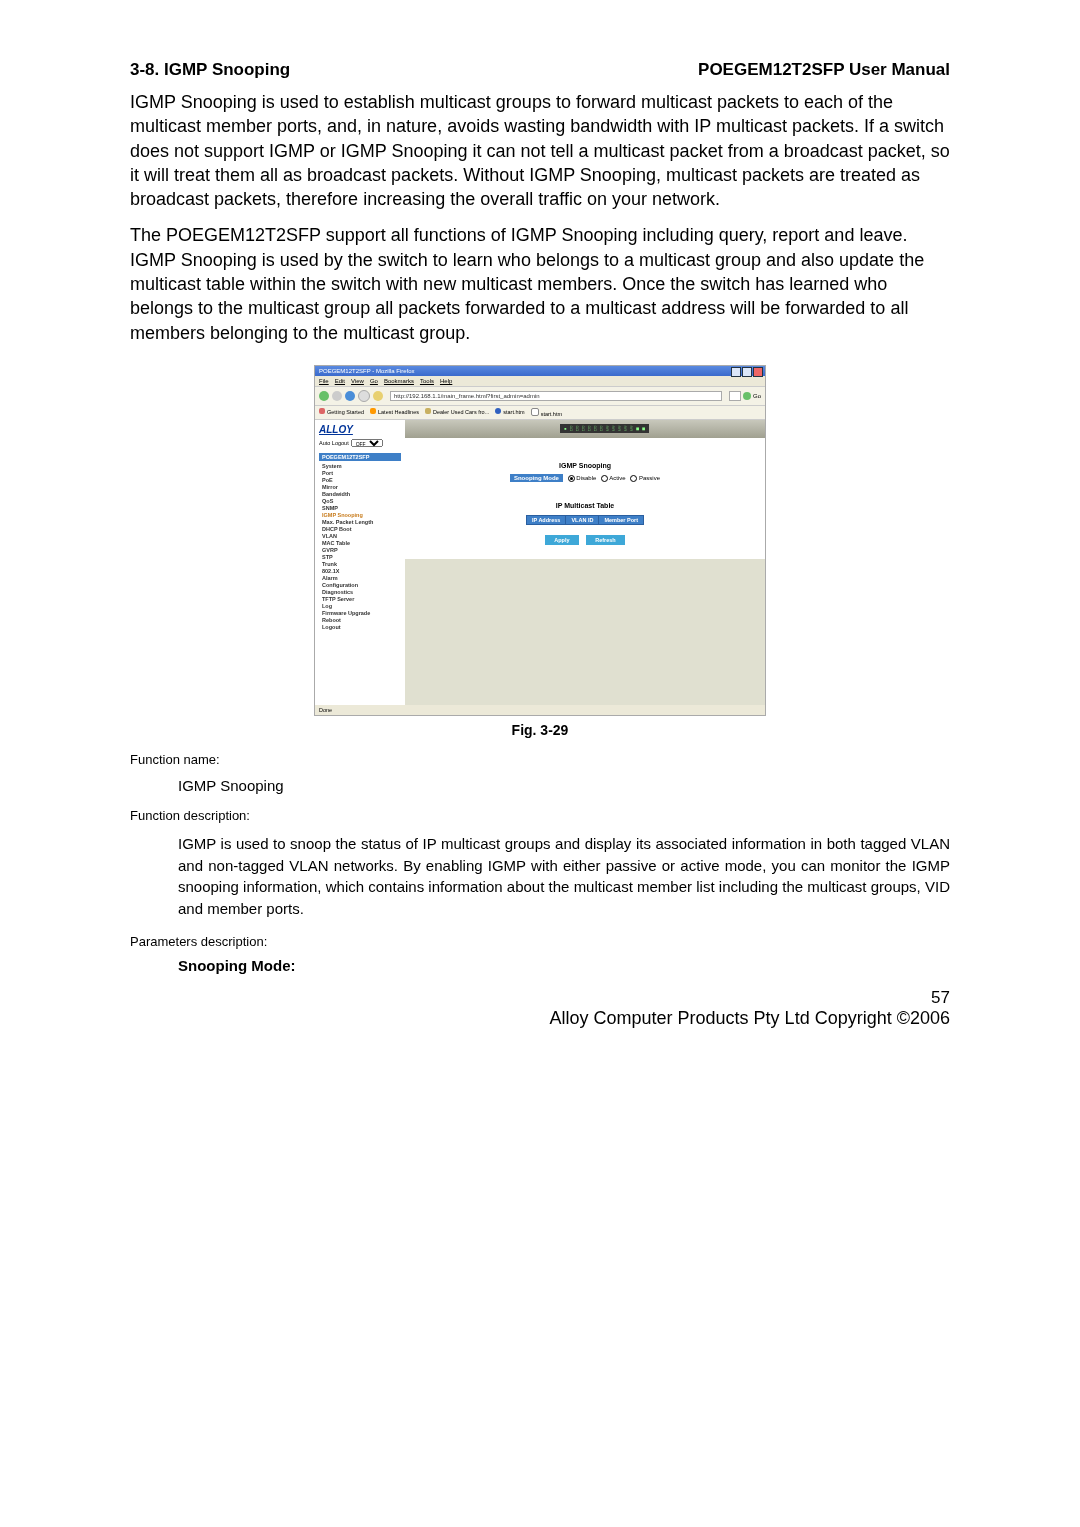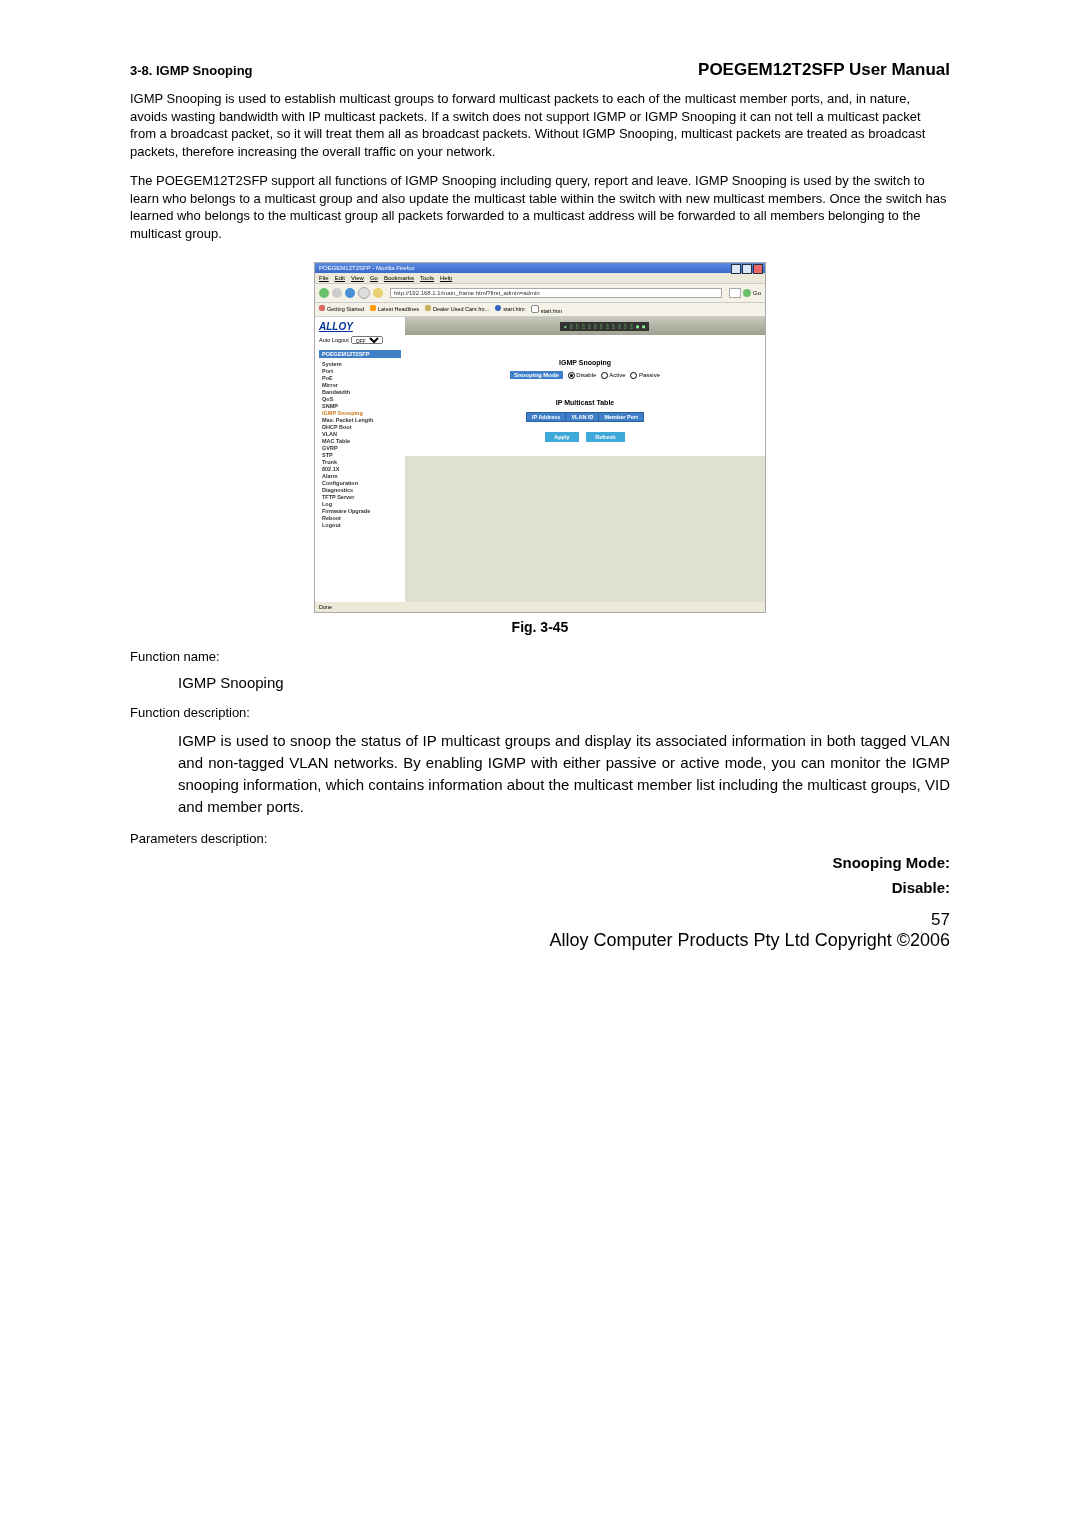--- a/index.html
+++ b/index.html
@@ -1,19 +1,19 @@
 <!DOCTYPE html>
 <html><head>
 <meta charset="utf-8">
 <style>
 body { font-family: Arial, sans-serif; background: #fff; margin: 0; padding: 60px 130px 120px; width: 820px; color: #000; }
 .header-row { display: flex; justify-content: space-between; align-items: baseline; margin-bottom: 10px; }
-.section-title { font-size: 13px; font-weight: bold; }
+.section-title { font-size: 17px; font-weight: bold; }
 .manual-title { font-size: 17px; font-weight: bold; }
-p { font-size: 13px; line-height: 1.35; margin: 8px 0 12px; }
+p { font-size: 18px; line-height: 1.35; margin: 8px 0 12px; }
 .fig-container { margin: 20px 0 6px; text-align: center; }
 .browser-frame { margin: 4px auto; width: 450px; border: 1px solid #aaa; background: #f4f2e6; text-align: left; font-size: 6px; font-family: Tahoma, Arial, sans-serif; }
 .bf-titlebar { background: linear-gradient(#5a8ae0, #3a6acc); color: #fff; padding: 2px 4px; position: relative; }
 .bf-winbtns { position: absolute; right: 2px; top: 1px; display: flex; gap: 1px; }
 .bf-winbtns span { width: 8px; height: 8px; background: #dbe6f8; border: 1px solid #234; display: block; }
 .bf-winbtns .close { background: #e66; }
 .bf-menubar { background: #ece9d8; padding: 2px 4px; display: flex; gap: 6px; border-bottom: 1px solid #ccc; }
 .bf-menubar span { text-decoration: underline; }
 .bf-toolbar { background: #f4f2e6; padding: 3px 4px; display: flex; align-items: center; gap: 3px; border-bottom: 1px solid #ccc; }
 .bf-iconcircle { width: 10px; height: 10px; border-radius: 50%; }
@@ -52,21 +52,21 @@
 .radio.sel::after { content: ""; position: absolute; width: 3px; height: 3px; background: #000; border-radius: 50%; top: 1px; left: 1px; }
 .tbl { margin: 0 auto; font-size: 5.5px; border-collapse: collapse; }
 .tbl th { background: #3e7fc7; color: #fff; padding: 1px 5px; border: 1px solid #2a5fa0; font-weight: bold; }
 .btn-row { margin-top: 10px; }
 .btn { background: #3ea8d8; color: #fff; border: none; font-size: 5.5px; padding: 2px 9px; margin: 0 3px; font-weight: bold; }
 .bf-status { background: #ece9d8; padding: 2px 4px; font-size: 5.5px; }
 .fig-cap { font-weight: bold; font-size: 14px; margin-top: 6px; }
 .label-line { font-size: 13px; margin: 14px 0 6px; }
 .indent1 { padding-left: 48px; font-size: 15px; margin: 10px 0; }
 .indent1.just { text-align: justify; line-height: 1.45; }
-.param-block { padding-left: 48px; font-size: 15px; text-align: right; }
+.param-block { padding-left: 48px; font-size: 15px; }
 .param-head { font-weight: bold; margin-top: 8px; }
 .param-body { padding-left: 48px; margin: 2px 0 8px; }
 .page-num { text-align: right; font-size: 17px; margin-top: 14px; }
 .copyright { text-align: right; font-size: 18px; }
 </style>
 </head>
 <body>
 
 <div class="header-row">
   <div class="section-title">3-8. IGMP Snooping</div>
@@ -174,29 +174,28 @@
             </table>
           <div class="btn-row">
             <button class="btn">Apply</button>
             <button class="btn">Refresh</button>
           </div>
         </div>
       </div>
     </div>
     <div class="bf-status">Done</div>
   </div>
-  <div class="fig-cap">Fig. 3-45</div>
+  <div class="fig-cap">Fig. 3-29</div>
 </div>
 
 <div class="label-line">Function name:</div>
 <div class="indent1">IGMP Snooping</div>
 
 <div class="label-line">Function description:</div>
 <div class="indent1 just">IGMP is used to snoop the status of IP multicast groups and display its associated information in both tagged VLAN and non-tagged VLAN networks. By enabling IGMP with either passive or active mode, you can monitor the IGMP snooping information, which contains information about the multicast member list including the multicast groups, VID and member ports.</div>
 
 <div class="label-line">Parameters description:</div>
 <div class="param-block">
   <div class="param-head">Snooping Mode:</div>
-  <div class="param-head">Disable:</div>
 </div>
 
 <div class="page-num">57</div>
 <div class="copyright">Alloy Computer Products Pty Ltd Copyright ©2006</div>
 
 </body></html>

